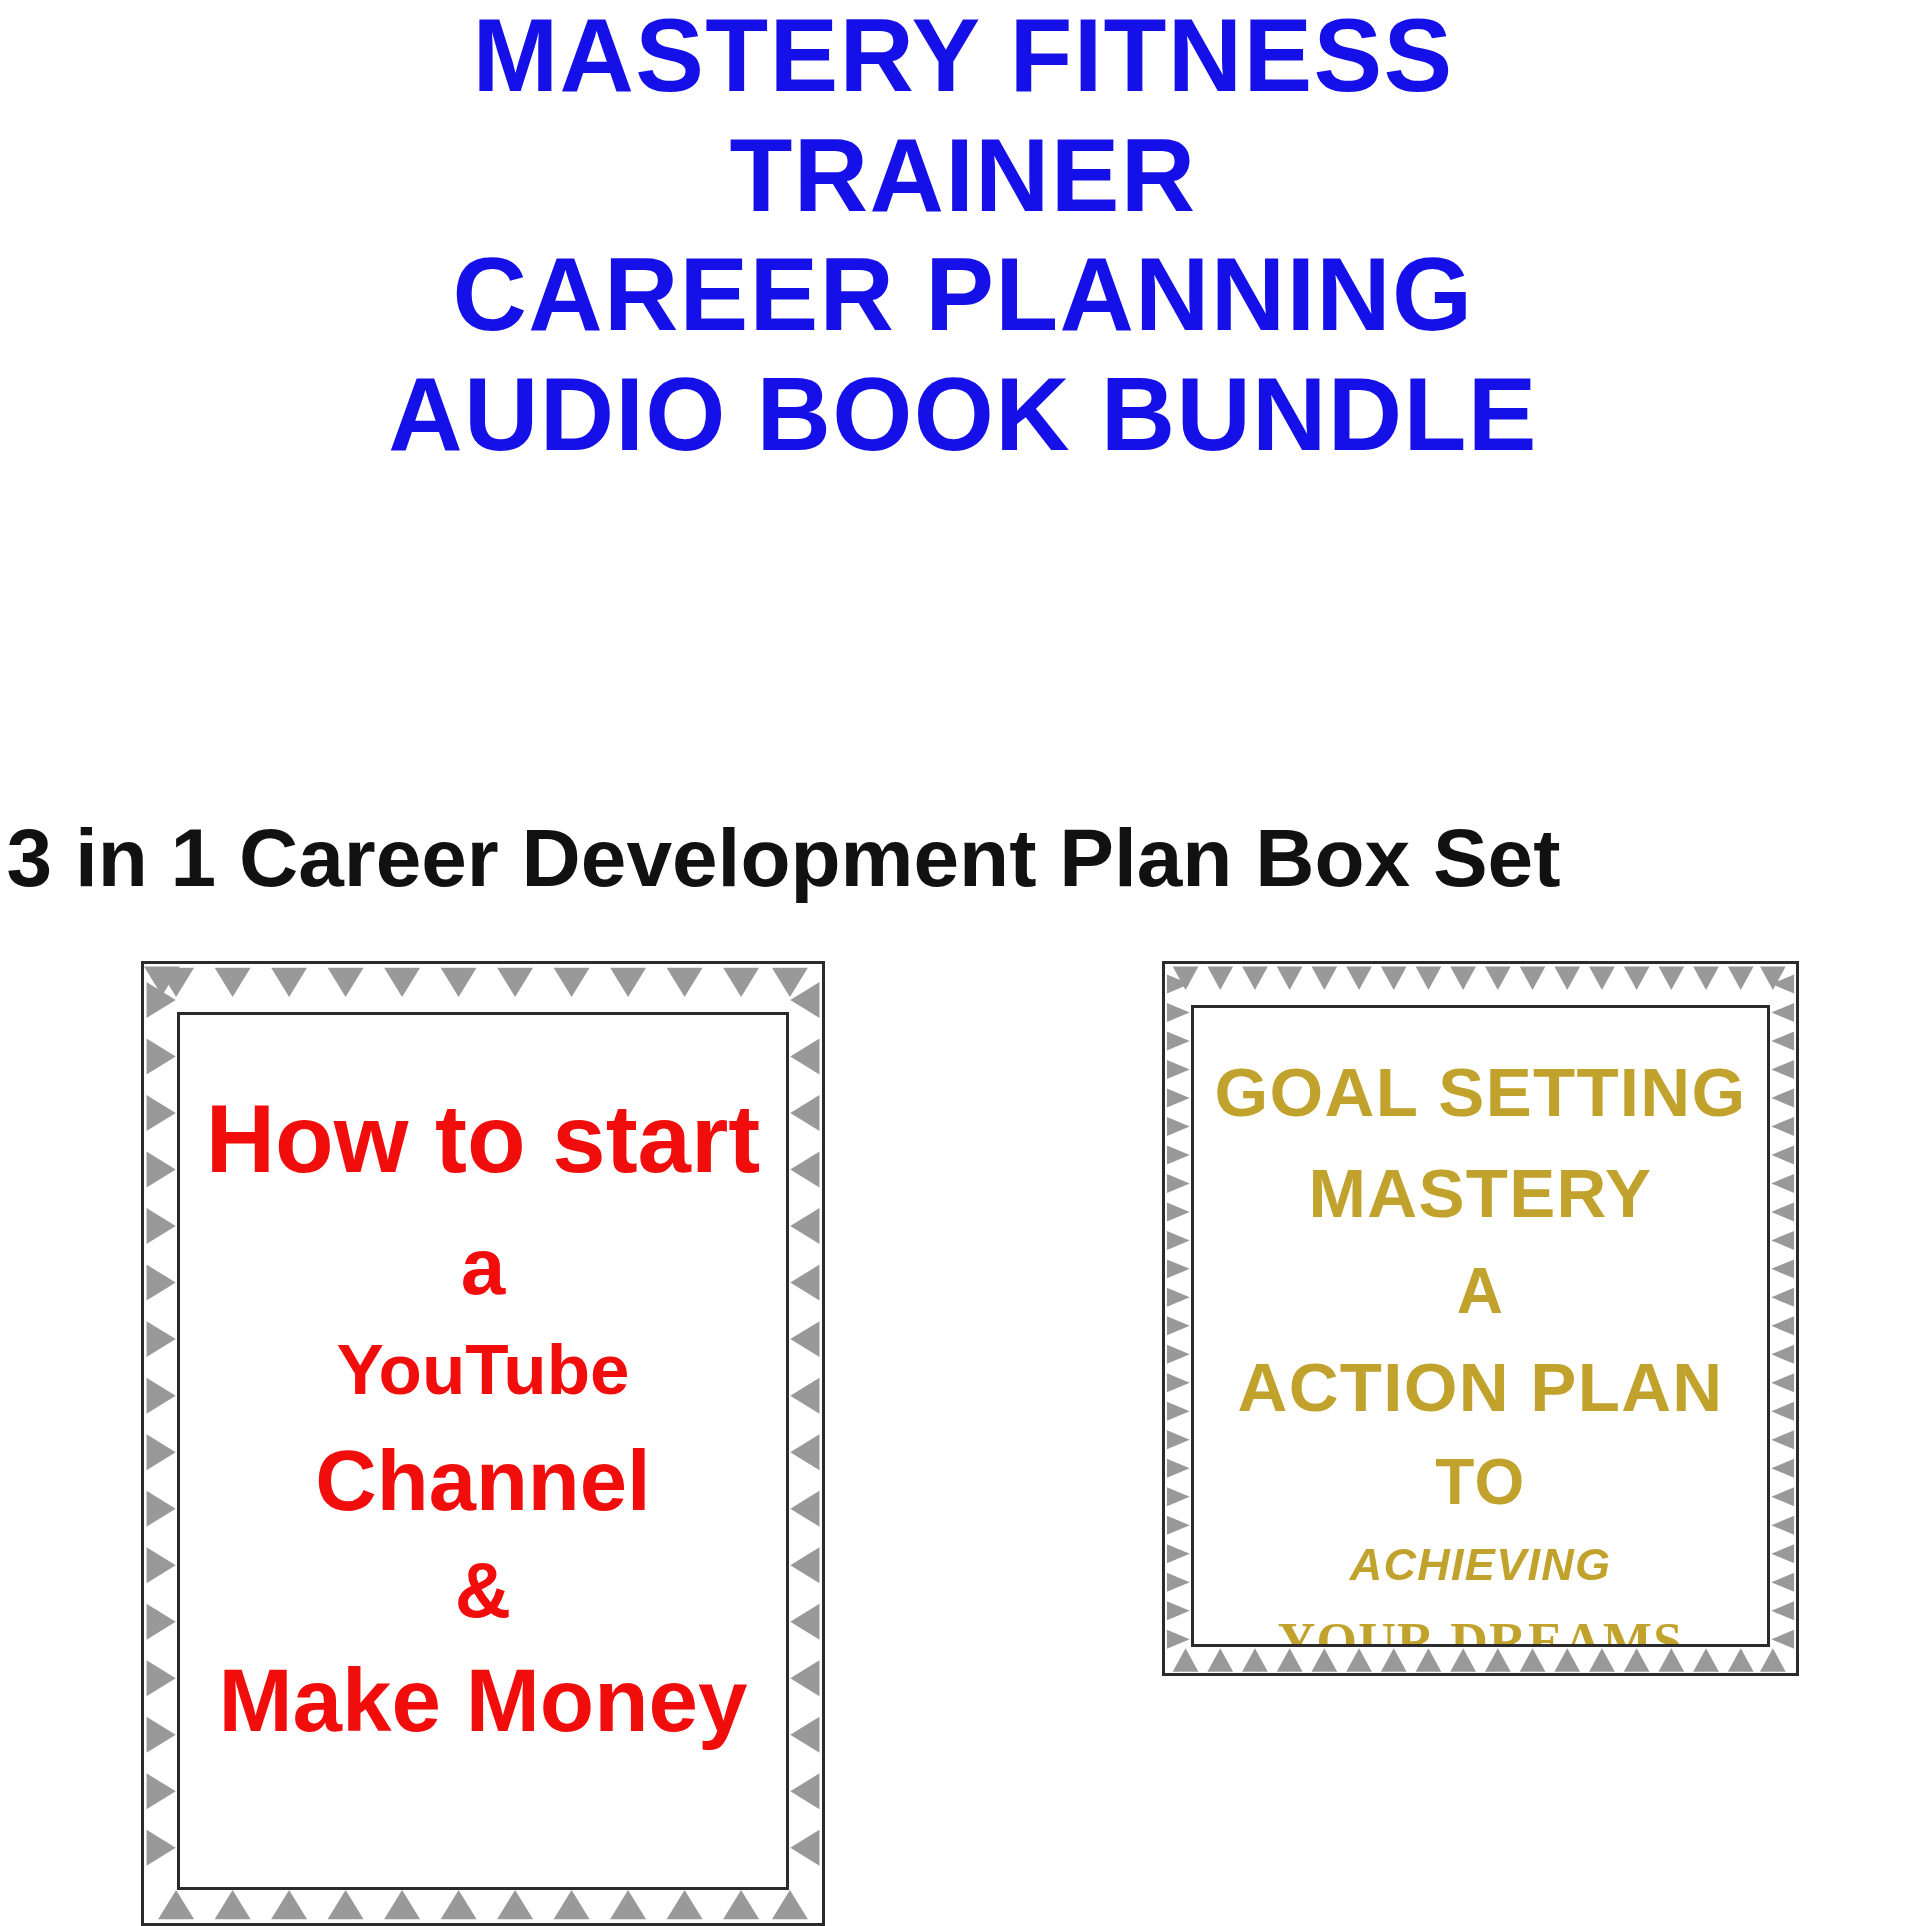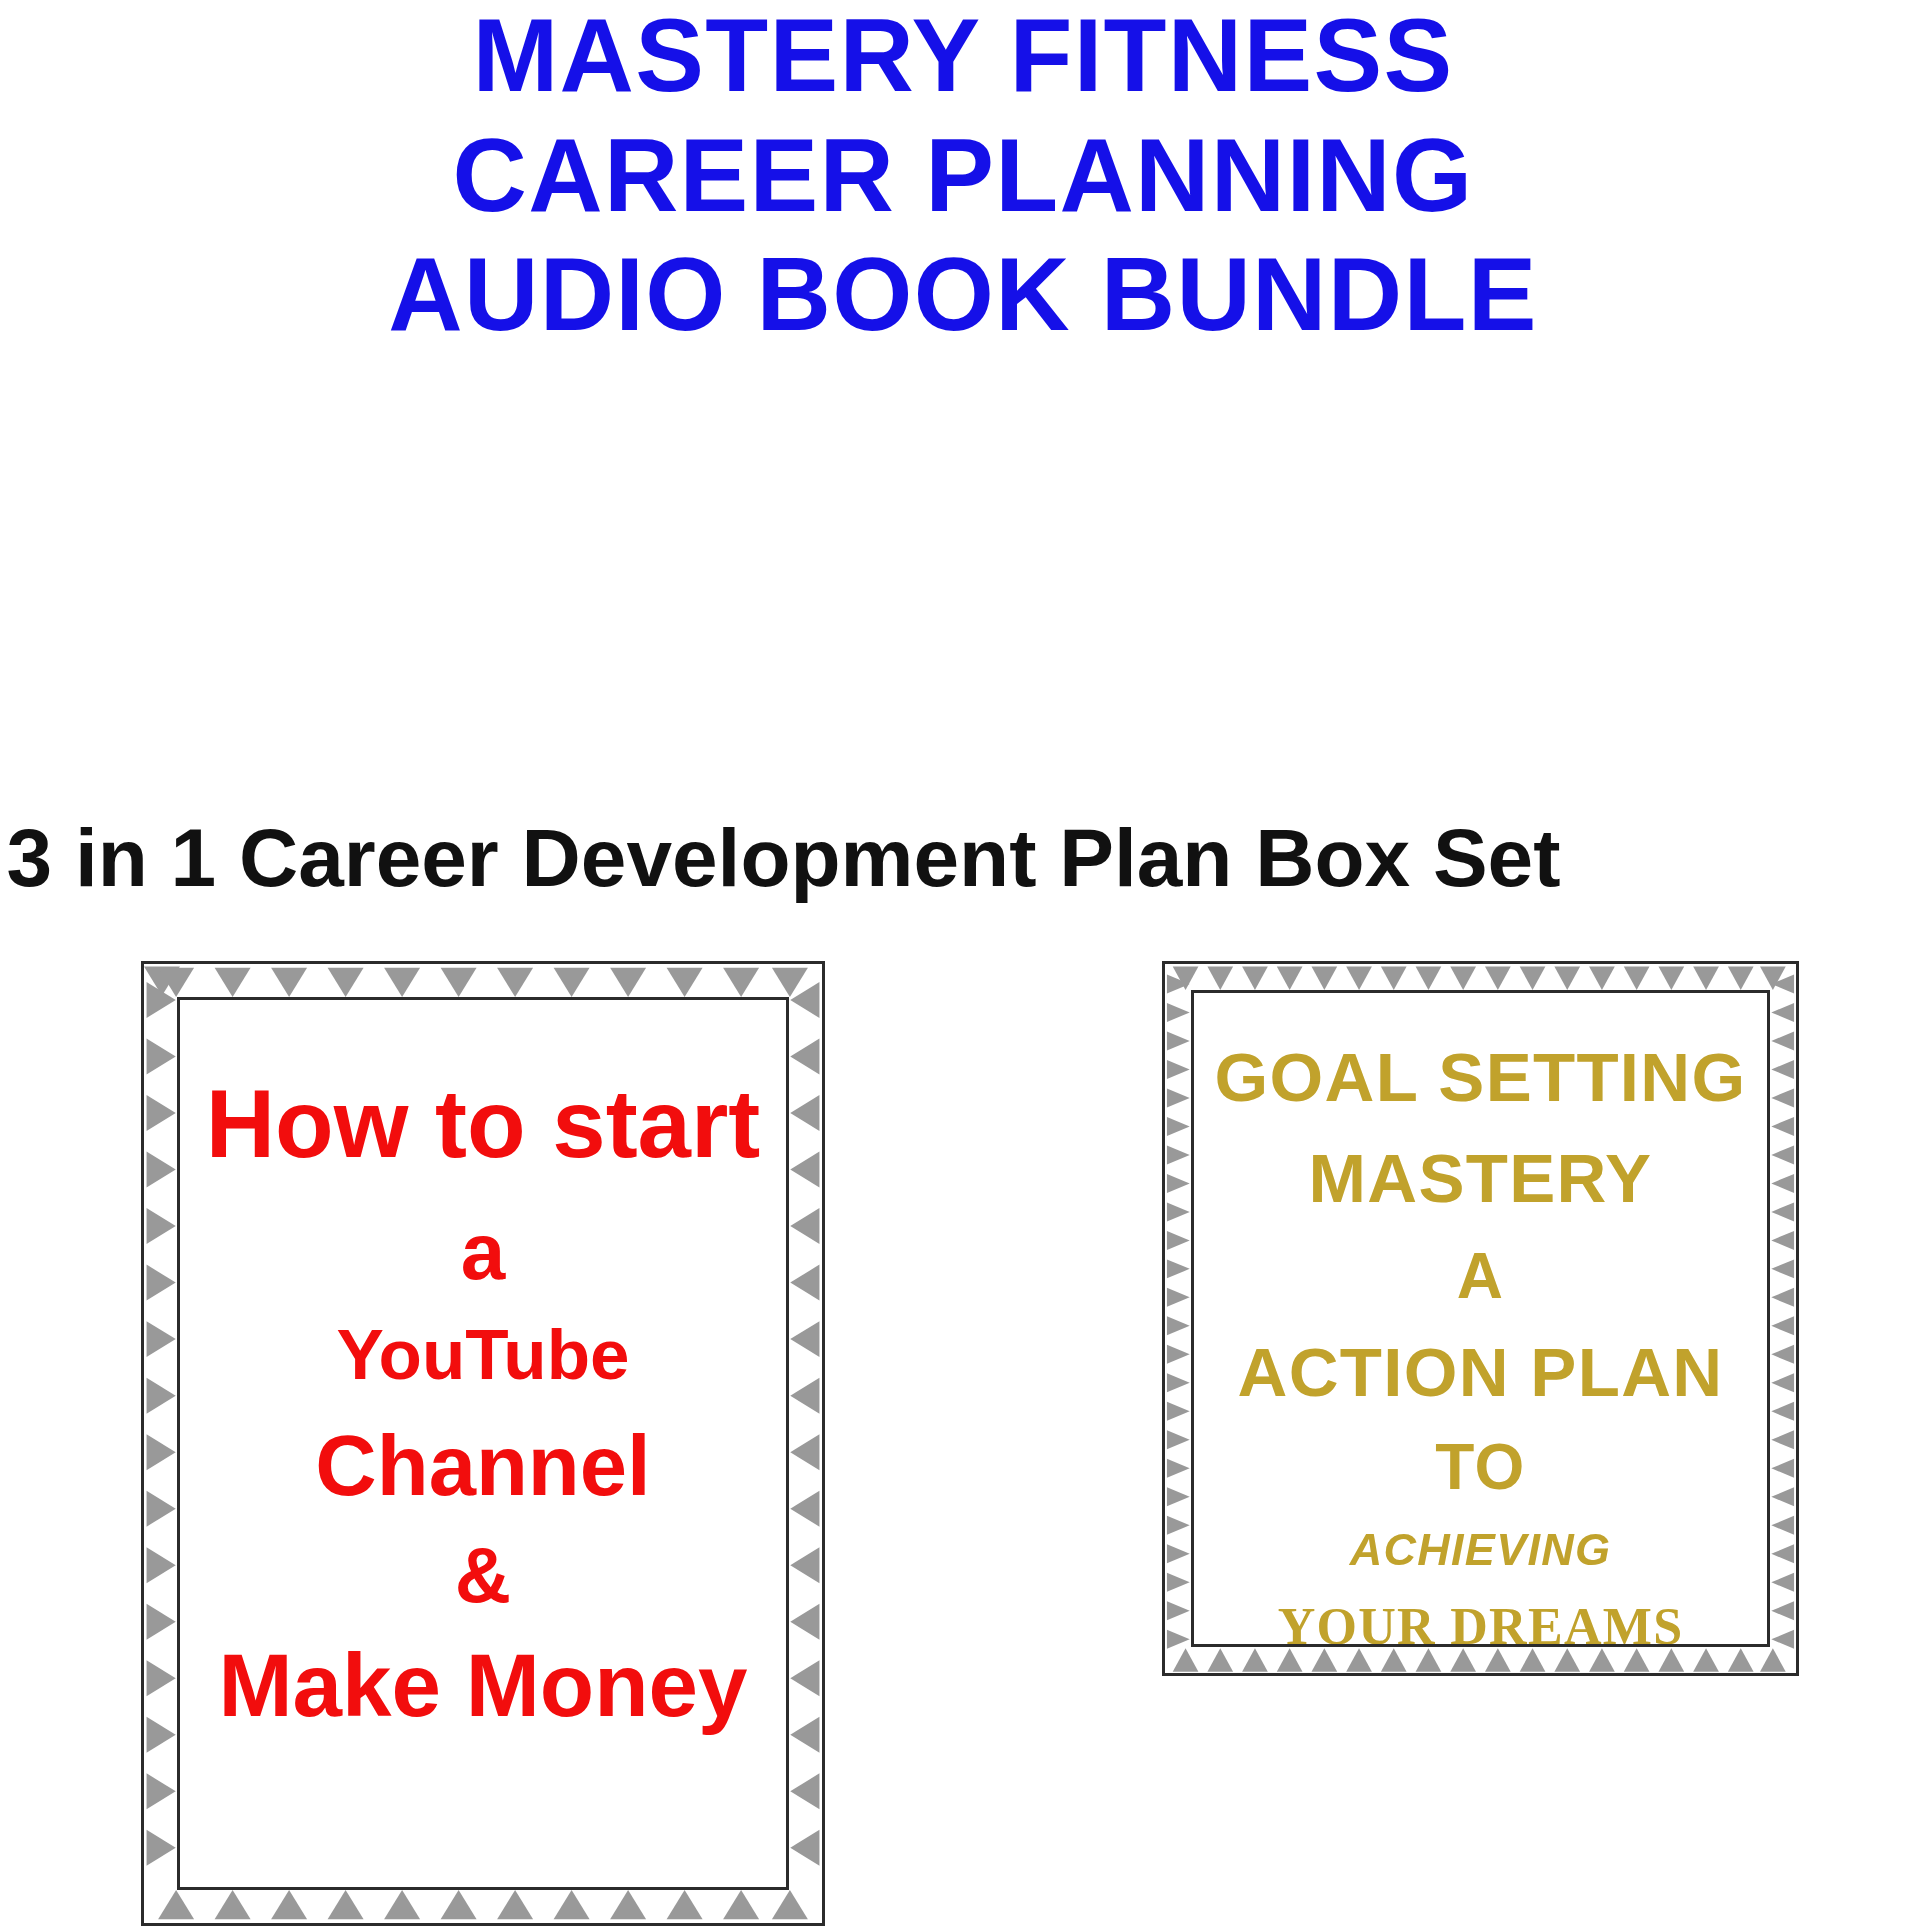--- a/index.html
+++ b/index.html
@@ -54,20 +54,21 @@
   }
   #cover-left  { left:141px;  top:961px; width:684px; height:965px; }
   #cover-right { left:1162px; top:961px; width:637px;  height:715px; }
 
   .cover-inner {
     position:absolute;
     background:#ffffff;
     border:3.2px solid #2b2b2b;
     box-sizing:border-box;
     overflow:hidden;
+    margin-top:15px;
   }
   #cover-left .cover-inner  { left:33px; top:33px; right:33px; bottom:33px; }
   #cover-right .cover-inner { left:26px; top:26px; right:26px; bottom:26px; }
 
   
   .tri-band { position:absolute; }
   .tri-top    { left:0; right:0; top:0; }
   .tri-bottom { left:0; right:0; bottom:0; }
   .tri-left   { left:0; top:0; bottom:0; }
   .tri-right  { right:0; top:0; bottom:0; }
@@ -106,20 +107,21 @@
   #rb3 { font-size:69px; margin-top:29.5px; }
   #rb4 { font-size:64px; margin-top:28px; }
   #rb5 { font-size:45px; margin-top:28px;font-style:italic; }
   #rb6 { font-size:52px; margin-top:29.5px;font-family:Liberation Serif, serif; }
 </style>
 </head>
 <body>
 
 <div id="headline">
   <div class="hl-line" id="hl0">MASTERY FITNESS</div>
+  <div class="hl-line" id="hl1">TRAINER</div>
   <div class="hl-line" id="hl2">CAREER PLANNING</div>
   <div class="hl-line" id="hl3">AUDIO BOOK BUNDLE</div>
 </div>
 
 <div id="subtitle">3 in 1 Career Development Plan Box Set</div>
 
 <div class="cover" id="cover-left">
 
   <svg class="tri-band tri-top" width="100%" height="33" viewBox="0 0 1056 52" preserveAspectRatio="none">
     <g fill="#999999">

